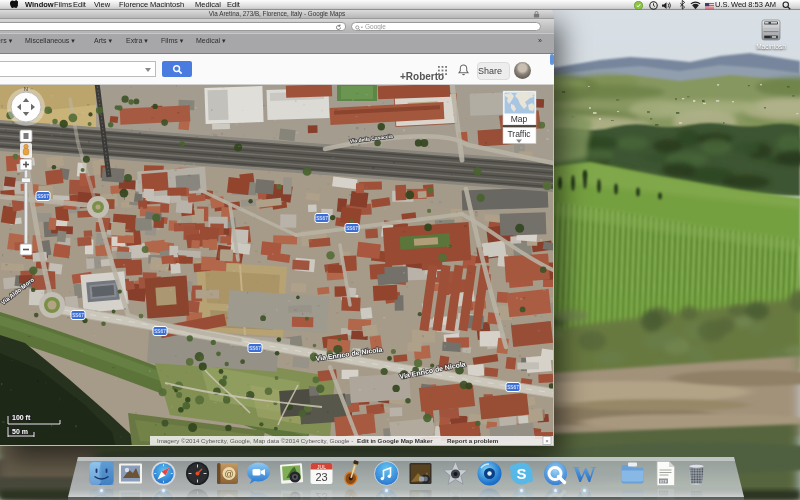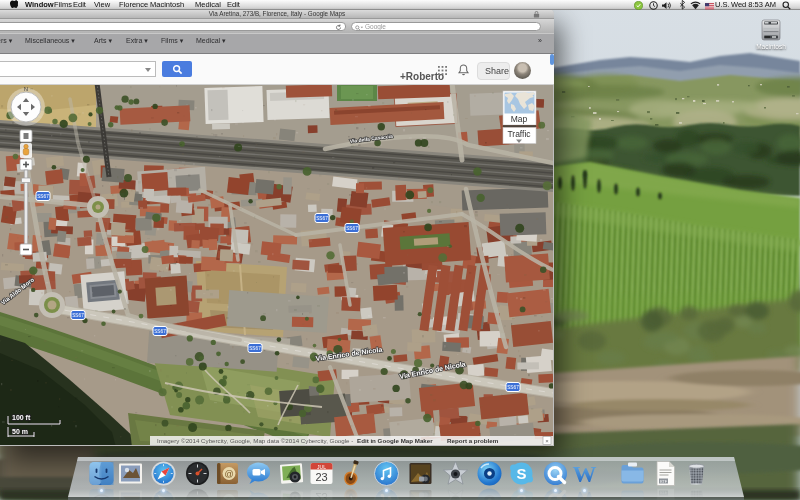--- a/index.html
+++ b/index.html
@@ -30,21 +30,21 @@
   border-bottom:1px solid #d0d0d0; }
 #gsearch { position:absolute; left:-4px; top:7px; width:160px; height:16px; background:#fff;
   border:1px solid #bbb; }
 #gsearch .car { position:absolute; right:4px; top:6px; width:0; height:0;
   border-left:3.5px solid transparent; border-right:3.5px solid transparent; border-top:4px solid #888; }
 #gbtn { position:absolute; left:162px; top:7px; width:30px; height:16px; background:#4a7cdf;
   border-radius:2px; }
 #gbtn svg { display:block; margin:2.5px auto; }
 .gright { position:absolute; top:0; height:45px; display:flex; align-items:center; font-size:10px; color:#555;font-weight:bold; }
 #share { position:absolute; left:477px; top:8px; width:33px; height:18px; background:#ededed;
-  border:1px solid #dcdcdc; border-radius:4px; font-size:9px; color:#444; text-align:right; line-height:17px; }
+  border:1px solid #dcdcdc; border-radius:4px; font-size:9px; color:#444; text-align:left; line-height:17px; }
 #avatar { position:absolute; left:514px; top:8px; width:17px; height:17px; border-radius:50%;
   background:radial-gradient(circle at 50% 35%, #c9bfb2 0 28%, #8d857a 45%, #635e56 75%, #4c4944); }
 #mapwrap { position:absolute; left:0; top:76px; width:553px; height:360px; overflow:hidden; }
 #sbar { position:absolute; right:0px; top:45px; width:5px; height:390px; }
 #sbar .th { position:absolute; left:0.5px; top:0px; width:4px; height:11px; background:#5f94dd; border-radius:2px; }
 #dock { position:absolute; left:0; top:440px; width:800px; height:60px; z-index:30; }
 .dicon { position:absolute; top:20px; width:27px; height:27px; }
 .dref { position:absolute; top:47px; width:27px; height:27px; transform:scaleY(-1); opacity:0.25;
   -webkit-mask-image:linear-gradient(to top, rgba(0,0,0,0.8), transparent 55%);
   mask-image:linear-gradient(to top, rgba(0,0,0,0.8), transparent 55%); }

